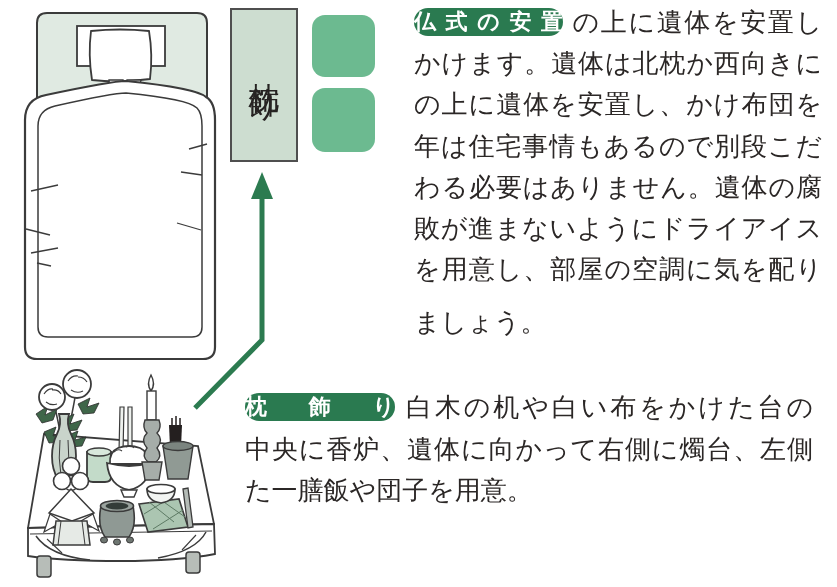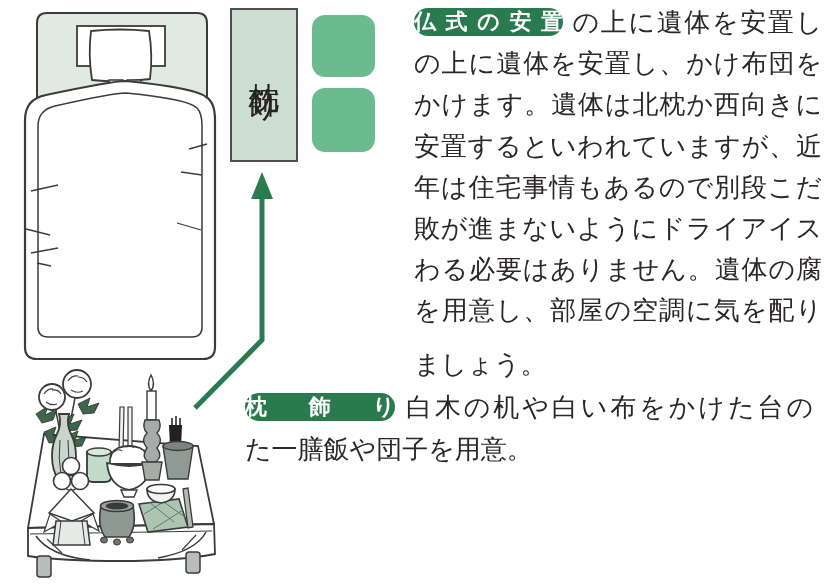--- a/index.html
+++ b/index.html
@@ -175,30 +175,30 @@
       <ellipse cx="161" cy="489" rx="14" ry="4.5" fill="#ffffff" stroke="#3b3b3b" stroke-width="1.6"></ellipse>
     </g>
 
     <path d="M183,489 L188,488 L193,527 L188,528 Z" fill="#b4bbb6" stroke="#3b3b3b" stroke-width="1.3"></path>
   </svg>
 
   <div id="p1" class="textcol">
     <div class="line">
       <span class="badge" id="badge-1">仏式の安置</span><span>の上に遺体を安置し</span>
     </div>
+    <div class="line">かけます。遺体は北枕か西向きに</div>
     <div class="line">の上に遺体を安置し、かけ布団を</div>
-    <div class="line">かけます。遺体は北枕か西向きに</div>
-    <div class="line">安置するといわれていますが、近</div>
     <div class="line">年は住宅事情もあるので別段こだ</div>
+    <div class="line">わる必要はありません。遺体の腐</div>
     <div class="line">敗が進まないようにドライアイス</div>
-    <div class="line">わる必要はありません。遺体の腐</div>
     <div class="line">を用意し、部屋の空調に気を配り</div>
     <div class="line last">ましょう。</div>
   </div>
 
   <div id="p2" class="textcol">
     <div class="line">
       <span class="badge" id="badge-2">枕飾り</span><span>白木の机や白い布をかけた台の</span>
     </div>
+    <div class="line">中央に香炉、遺体に向かって右側に燭台、左側</div>
     <div class="line last">た一膳飯や団子を用意。</div>
   </div>
 
 </div>
 
 </body></html>

